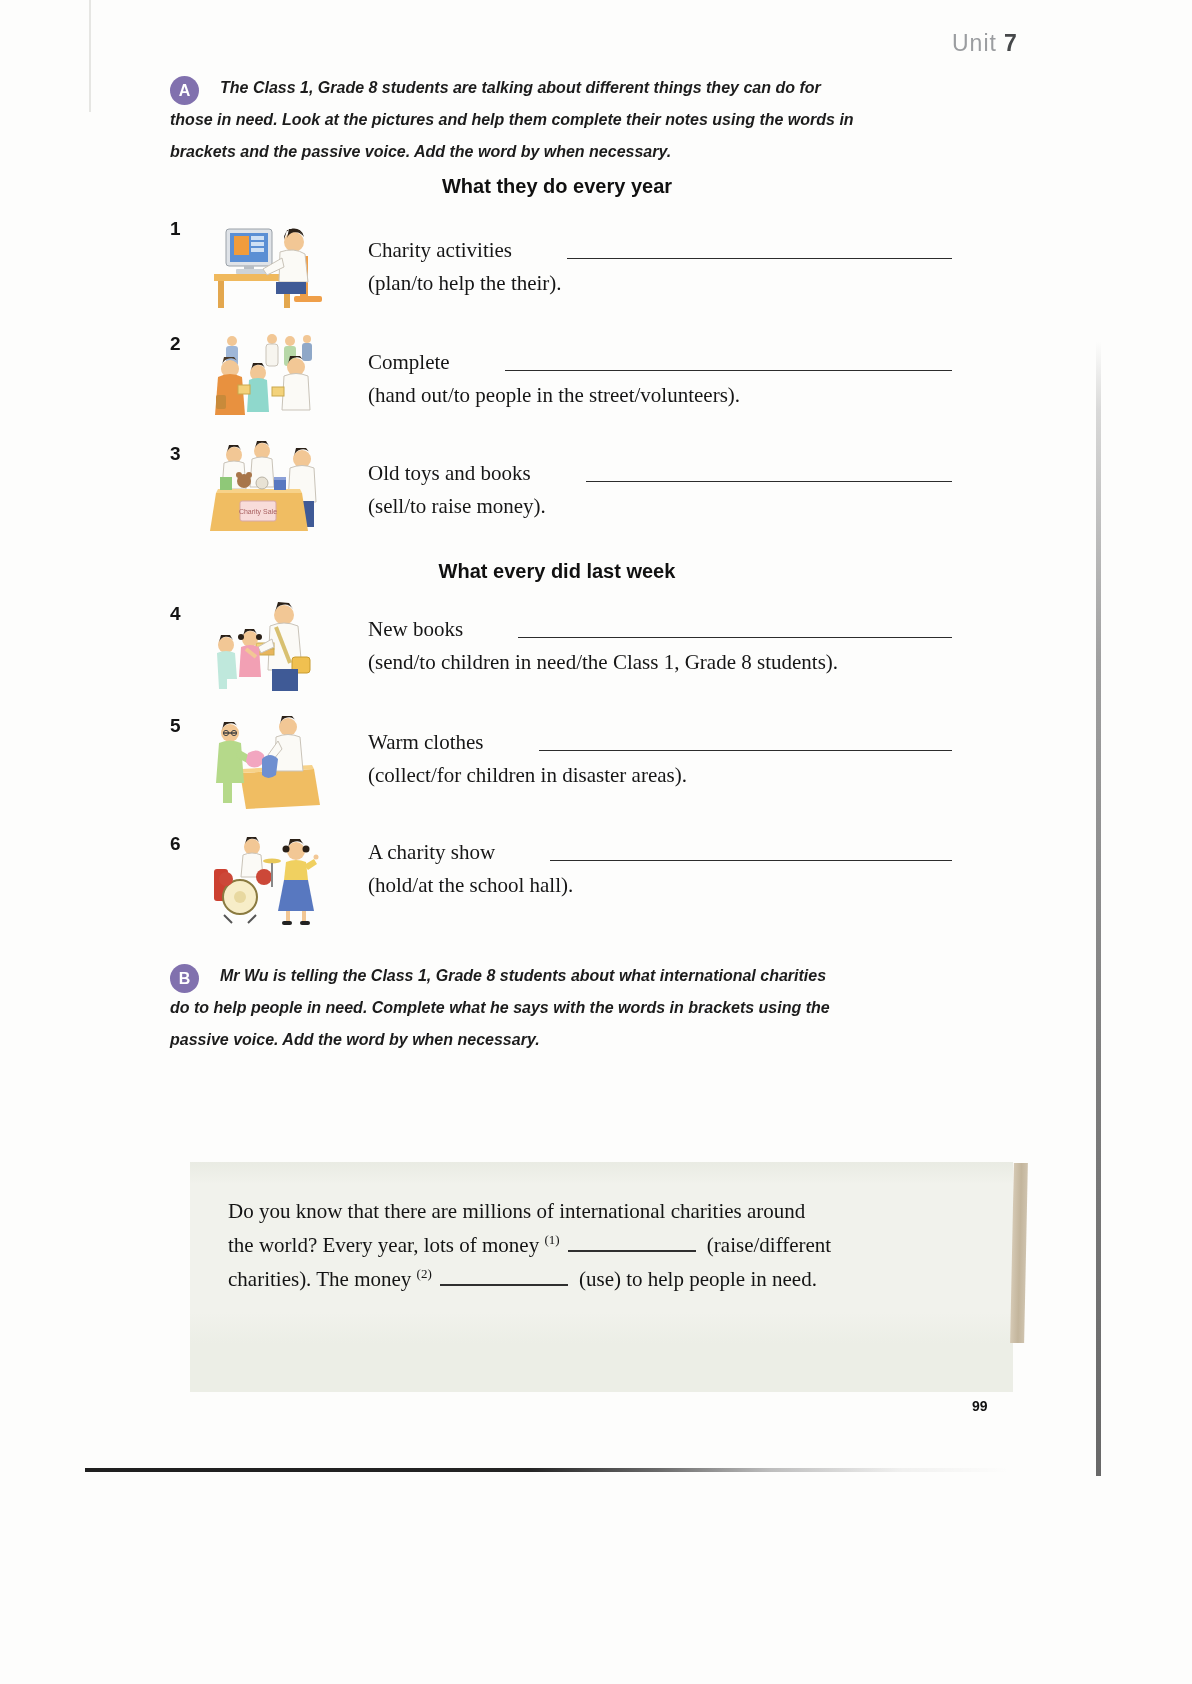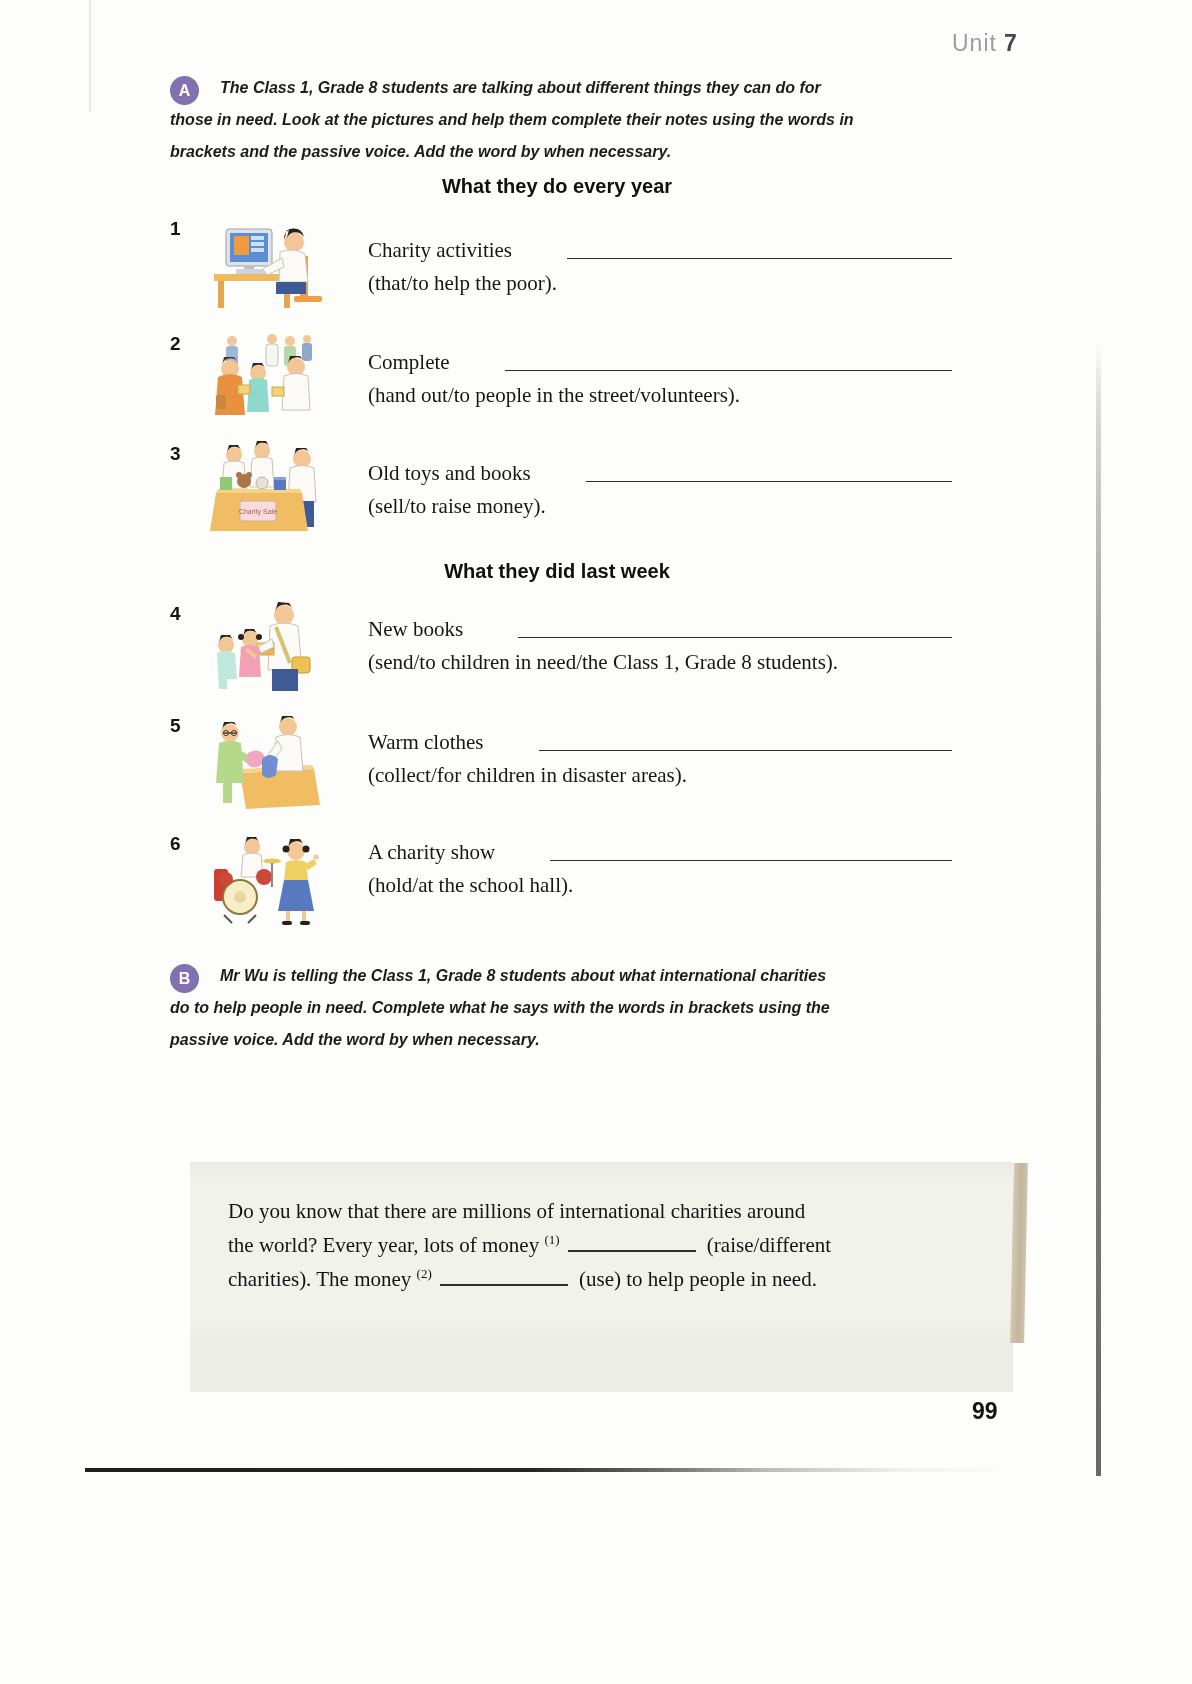--- a/index.html
+++ b/index.html
@@ -71,21 +71,21 @@
     white-space:pre-line;
   }
   .passage sup{font-size:13px;line-height:0;}
   .pblank{
     display:inline-block;width:128px;height:12px;border-bottom:2px solid #2f2f2f;
     margin:0 6px 0 8px;
   }
   
   .pagenum{
     position:absolute;left:972px;top:1398px;font-family:"Liberation Sans",sans-serif;
-    font-weight:700;font-size:23px;color:#111;
+    font-weight:700;font-size:14px;color:#111;
   }
   svg text{font-family:"Liberation Sans",sans-serif;}
 </style>
 </head>
 <body>
 
 <div class="page">
 
   <div class="artifact-line"></div>
 
@@ -121,21 +121,21 @@
         <path d="M70 38 q14 -5 25 2 l3 28 h-29 z" fill="#fbfaf6" stroke="#c9c3b8"></path>
         <path d="M72 44 L53 55 l4 6 17 -8z" fill="#fbfaf6" stroke="#c9c3b8"></path>
         <rect x="66" y="68" width="30" height="12" fill="#3f5a96"></rect>
       </svg>
     </div>
     <div class="txt">
       <div class="label-line">
           <span class="label">Charity activities</span>
           <span class="blank"></span>
         </div>
-      <div class="hint">(that/to help the poor).</div>
+      <div class="hint">(plan/to help the their).</div>
     </div>
   </div>
 
   <div class="item i2">
     <div class="num">2</div>
     <div class="pic">
       <svg viewBox="0 0 120 100" width="120" height="100">
         <circle cx="22" cy="12" r="5" fill="#f2c795"></circle>
           <rect x="16" y="17" width="12" height="20" rx="3" fill="#9fb7d8"></rect>
         <circle cx="62" cy="10" r="5" fill="#f2c795"></circle>
@@ -196,21 +196,21 @@
     </div>
     <div class="txt">
       <div class="label-line">
           <span class="label">Old toys and books</span>
           <span class="blank"></span>
         </div>
       <div class="hint">(sell/to raise money).</div>
     </div>
   </div>
 
-  <h3 class="subhead sh2">What they did last week</h3>
+  <h3 class="subhead sh2">What every did last week</h3>
 
   <div class="item i4">
     <div class="num">4</div>
     <div class="pic">
       <svg viewBox="0 0 120 100" width="120" height="100">
         <circle cx="74" cy="16" r="10" fill="#f2c795"></circle>
           <path d="M65 13 a10 10 0 0 1 18 -3 l-4 -6 -11 -1z" fill="#2b2118"></path>
         <path d="M60 27 q14 -6 28 0 l4 44 h-34z" fill="#fbfaf6" stroke="#c9c3b8"></path>
         <path d="M66 28 l14 36" stroke="#d8c070" stroke-width="4" fill="none"></path>
         <rect x="82" y="58" width="18" height="16" rx="3" fill="#f0c050" stroke="#c89c30"></rect>

